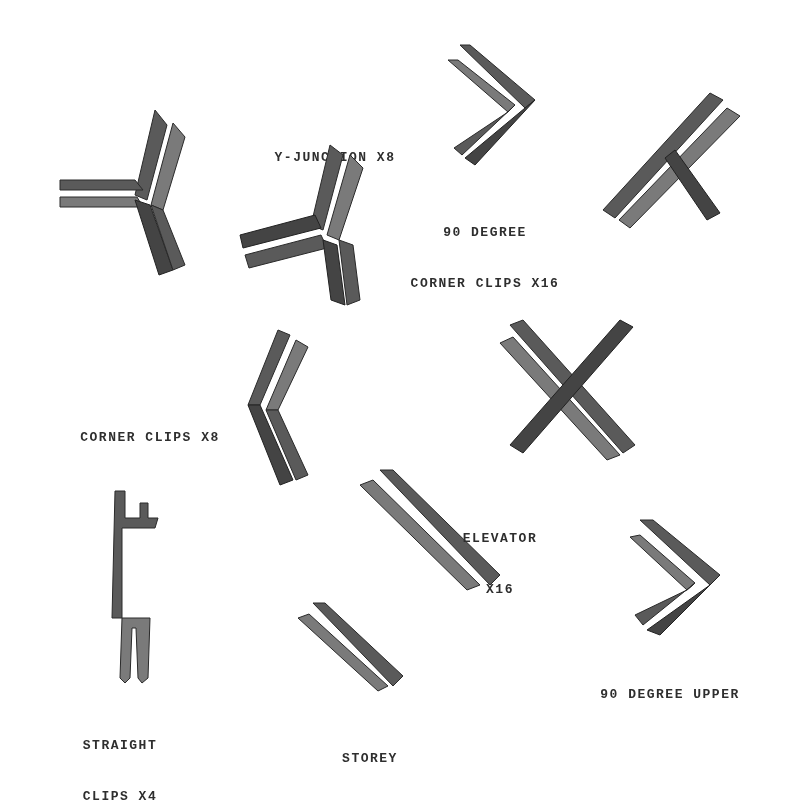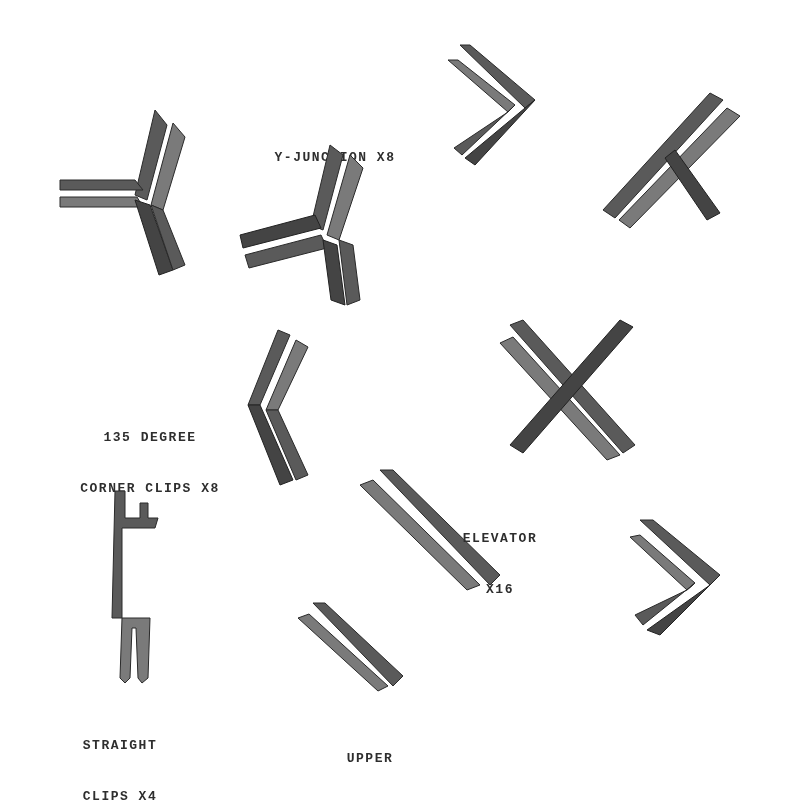--- a/index.html
+++ b/index.html
@@ -35,35 +35,38 @@
     <polygon class="arm-dark" points="88,100 102,105 110,165 96,160"></polygon>
     <polygon class="arm" points="104,100 118,105 125,160 112,165"></polygon>
   </svg>
 
   <svg class="piece" style="left:440px;top:40px" width="110" height="130" viewBox="0 0 110 130">
     <polygon class="arm" points="20,5 30,5 95,60 85,68"></polygon>
     <polygon class="arm-dark" points="85,68 95,60 35,125 25,118"></polygon>
     <polygon class="arm-light" points="8,20 18,20 75,65 68,72"></polygon>
     <polygon class="arm" points="68,72 75,65 22,115 14,108"></polygon>
   </svg>
+  <div class="label" style="left:385px;top:190px;width:200px">
+    <div>90 DEGREE</div>
+    <div>CORNER CLIPS X16</div>
+  </div>
 
   <svg class="piece" style="left:595px;top:88px" width="150" height="150" viewBox="0 0 150 150">
     <polygon class="arm" points="115,5 128,12 20,130 8,122"></polygon>
     <polygon class="arm-light" points="132,20 145,28 35,140 24,132"></polygon>
     <polygon class="arm-dark" points="70,70 80,62 125,125 112,132"></polygon>
   </svg>
 
   <svg class="piece" style="left:238px;top:325px" width="80" height="165" viewBox="0 0 80 165">
     <polygon class="arm" points="40,5 52,10 22,80 10,80"></polygon>
     <polygon class="arm-dark" points="10,80 22,80 55,155 42,160"></polygon>
     <polygon class="arm-light" points="58,15 70,22 40,85 28,85"></polygon>
     <polygon class="arm" points="28,85 40,85 70,150 58,155"></polygon>
   </svg>
   <div class="label" style="left:55px;top:395px;width:190px">
-    <div>135 DEGREE</div>
     <div>CORNER CLIPS X8</div>
   </div>
 
   <svg class="piece" style="left:495px;top:315px" width="150" height="145" viewBox="0 0 150 145">
     <polygon class="arm" points="15,10 28,5 140,130 128,138"></polygon>
     <polygon class="arm-light" points="5,28 18,22 125,140 112,145"></polygon>
     <polygon class="arm-dark" points="125,5 138,12 28,138 15,130"></polygon>
   </svg>
 
   <svg class="piece" style="left:355px;top:465px" width="150" height="130" viewBox="0 0 150 130">
@@ -82,26 +85,27 @@
   <div class="label" style="left:55px;top:703px;width:130px">
     <div>STRAIGHT</div>
     <div>CLIPS X4</div>
   </div>
 
   <svg class="piece" style="left:293px;top:598px" width="115" height="95" viewBox="0 0 115 95">
     <polygon class="arm" points="20,5 32,5 110,78 100,88"></polygon>
     <polygon class="arm-light" points="5,20 16,16 95,88 85,93"></polygon>
   </svg>
   <div class="label" style="left:300px;top:716px;width:140px">
-    <div>UPPER</div>
+    <div>STOREY</div>
     
   </div>
 
   <svg class="piece" style="left:625px;top:515px" width="100" height="125" viewBox="0 0 100 125">
     <polygon class="arm" points="15,5 28,5 95,60 85,70"></polygon>
     <polygon class="arm-dark" points="85,70 95,60 35,120 22,115"></polygon>
     <polygon class="arm-light" points="5,22 15,20 70,68 62,75"></polygon>
     <polygon class="arm" points="62,75 70,68 18,110 10,100"></polygon>
   </svg>
   <div class="label" style="left:555px;top:652px;width:230px">
+    <div>90 DEGREE UPPER</div>
   </div>
 
 </div>
 
 </body></html>

